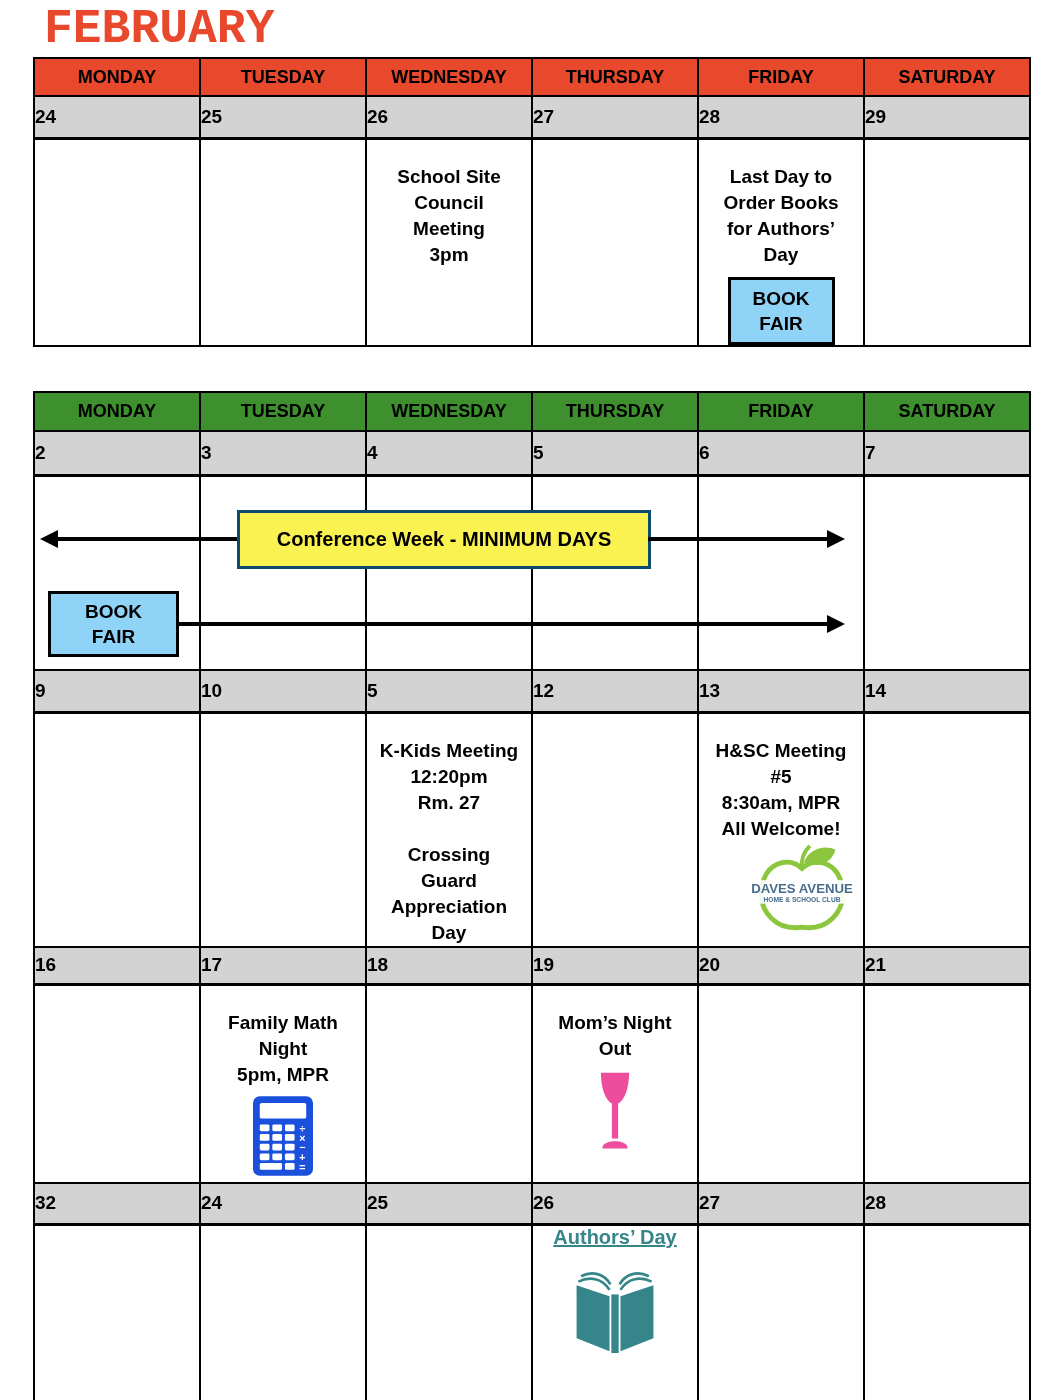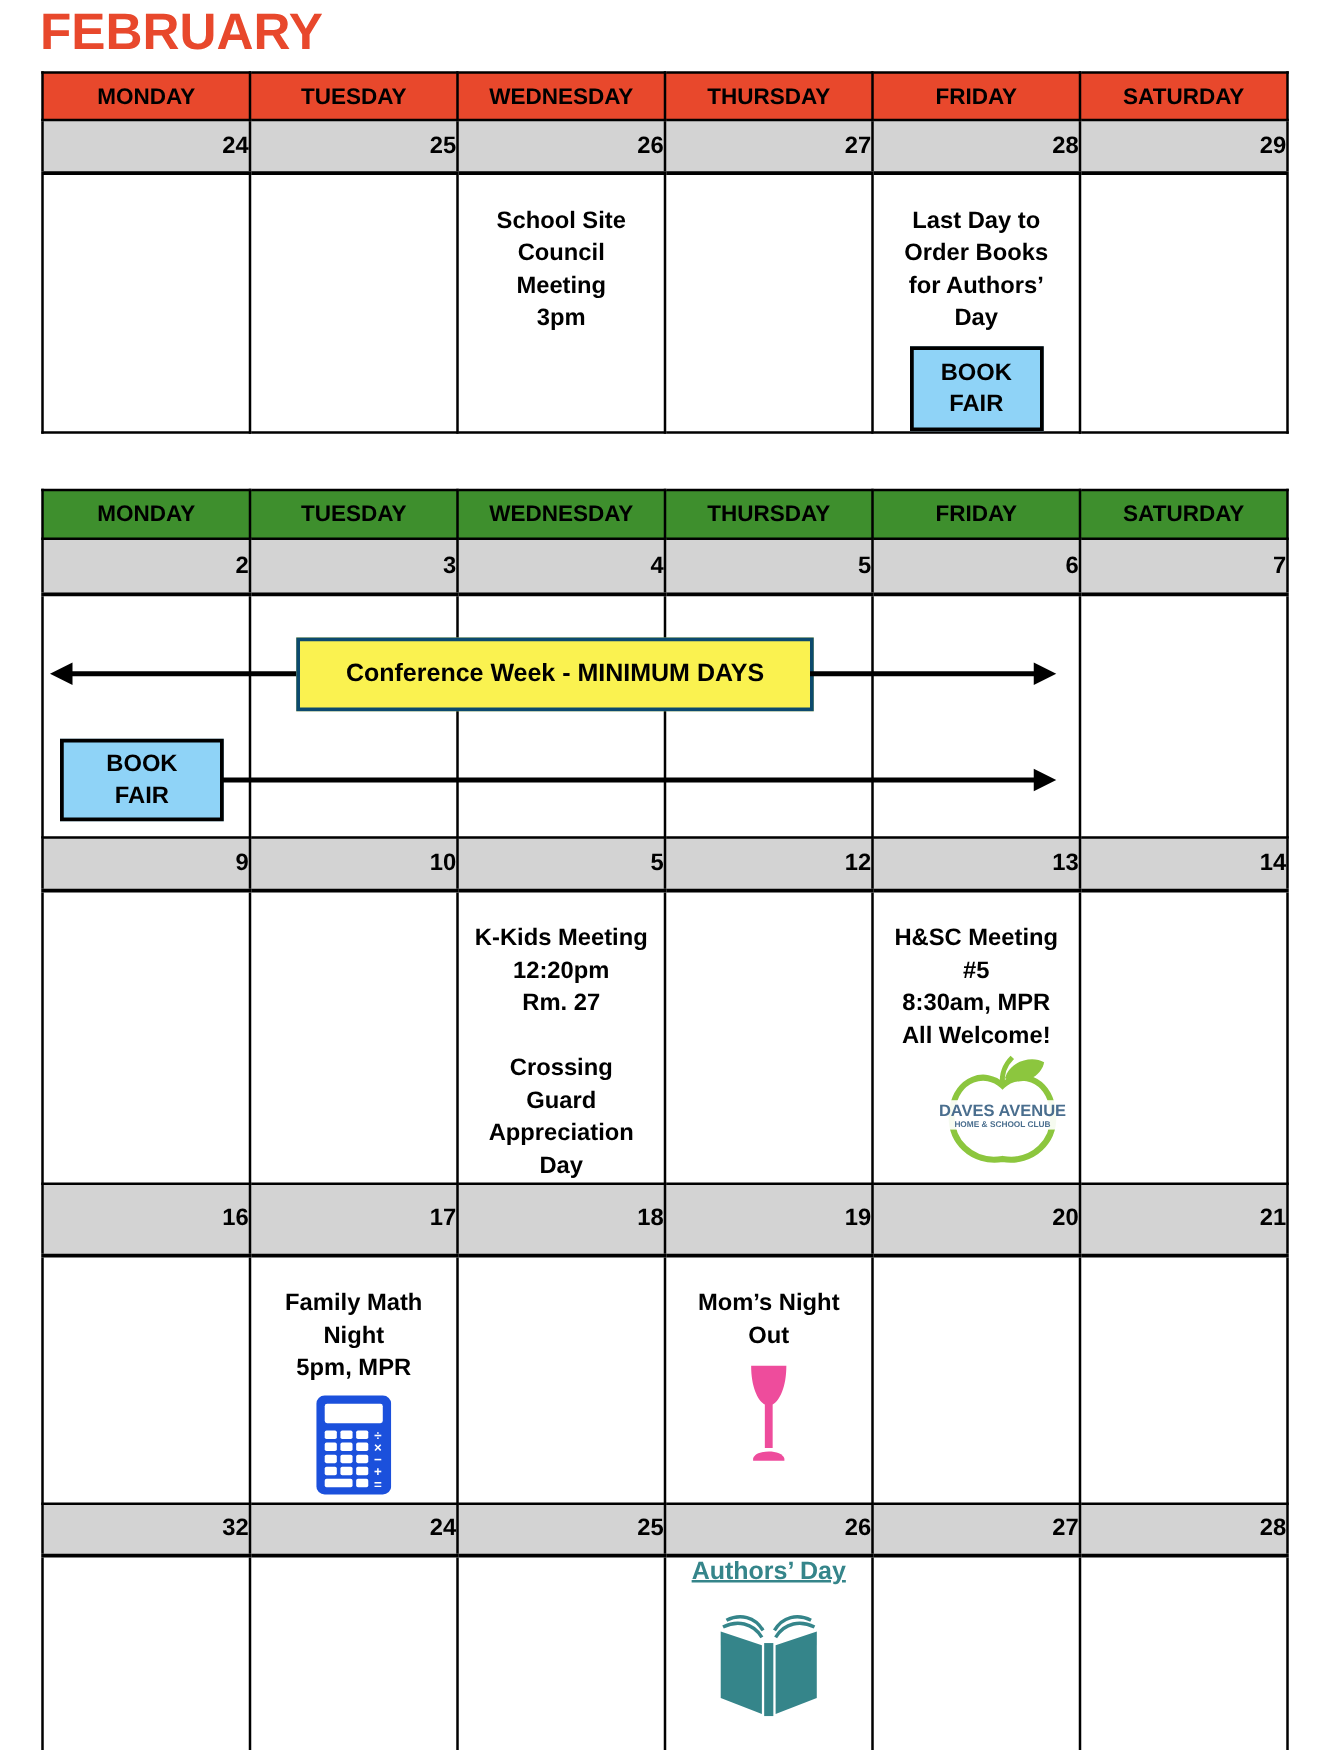--- a/index.html
+++ b/index.html
@@ -1,33 +1,33 @@
 <!DOCTYPE html>
 <html style="--feb-accent: #E8482C; --march-accent: #3E8F2D; --date-row-bg: #D3D3D3; --book-fair-bg: #8FD3F7; --banner-bg: #FAF250; --calculator-blue: #1B50DC; --wine-pink: #EE4C9C; --authors-teal: #35858A; --logo-green: #8CC63E; --logo-text-blue: #4A6E8E;"><head>
 <meta charset="utf-8">
 <style>
   * { margin:0; padding:0; box-sizing:border-box; }
   html,body { background:#fff; }
   body { font-family:"Liberation Sans", sans-serif; }
   .page { position:relative; width:1064px; height:1400px; background:#fff; overflow:hidden; }
 
-  .month-title { position:absolute; left:32px; font-size:41px; font-weight:bold; }
+  .month-title { position:absolute; left:44px; font-size:48px; font-weight:bold;font-family:Liberation Mono, monospace; }
   .feb-title   { top:2px;   color:var(--feb-accent,#E8482C); }
   .march-title { top:341px; color:var(--march-accent,#3E8F2D); }
 
   table.cal { position:absolute; left:33px; width:998px; border-collapse:collapse; table-layout:fixed; }
   .feb-cal   { top:57px; }
   .march-cal { top:391px; }
   .cal th, .cal td { border:2px solid #000; }
 
   .day-row th { color:#000000; font-size:18px; font-weight:bold; text-align:center; }
   .feb-cal   .day-row th { background:var(--feb-accent,#E8482C); }
   .march-cal .day-row th { background:var(--march-accent,#3E8F2D); }
 
-  .date-row td { background:var(--date-row-bg,#D3D3D3); text-align:right; font-weight:bold;
+  .date-row td { background:var(--date-row-bg,#D3D3D3); text-align:left; font-weight:bold;
                  font-size:19px; color:#000; border-top-width:2px; border-bottom-width:3px; }
 
   .event-row td { vertical-align:top; text-align:center; background:#fff; }
 
   .ev { font-weight:bold; font-size:19px; line-height:26px; color:#000;
         white-space:pre-line; padding-top:24px; }
 
   .badge { display:inline-block; background:var(--book-fair-bg,#8FD3F7); border:3px solid #000;
            font-weight:bold; font-size:19px; line-height:25px; white-space:pre-line;
            text-align:center; padding:6px 22px; margin-top:9px; }
@@ -181,21 +181,21 @@
             <path d="M58,21 C62,7 80,2 90,8 C88,20 72,28 58,21 Z" fill="#8CC63E"></path>
             <rect x="8" y="39" width="96" height="24" fill="#FFFFFF" opacity="0.92"></rect>
             <text x="56" y="52" text-anchor="middle" font-size="13.5" font-weight="bold" fill="#4A6E8E">DAVES AVENUE</text>
             <text x="56" y="61" text-anchor="middle" font-size="6.8" font-weight="bold" fill="#4A6E8E">HOME &amp; SCHOOL CLUB</text>
           </svg>
         </div>
       </td>
       <td></td>
     </tr>
 
-    <tr class="date-row" style="height:58px">
+    <tr class="date-row" style="height:38px">
       <td>16</td>
       <td>17</td>
       <td>18</td>
       <td>19</td>
       <td>20</td>
       <td>21</td>
     </tr>
     <tr class="event-row" style="height:198px">
       <td></td>
       <td>

